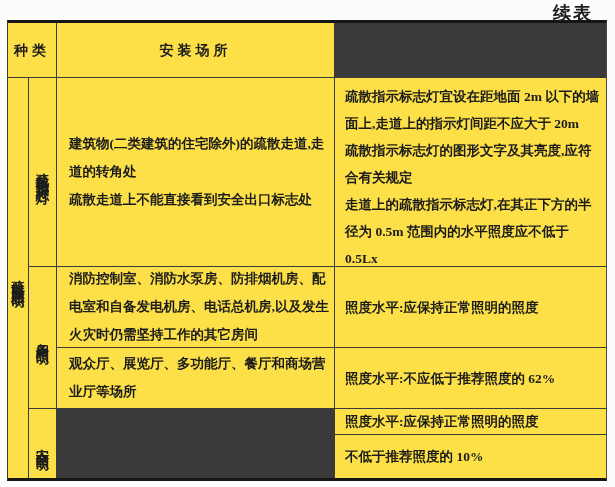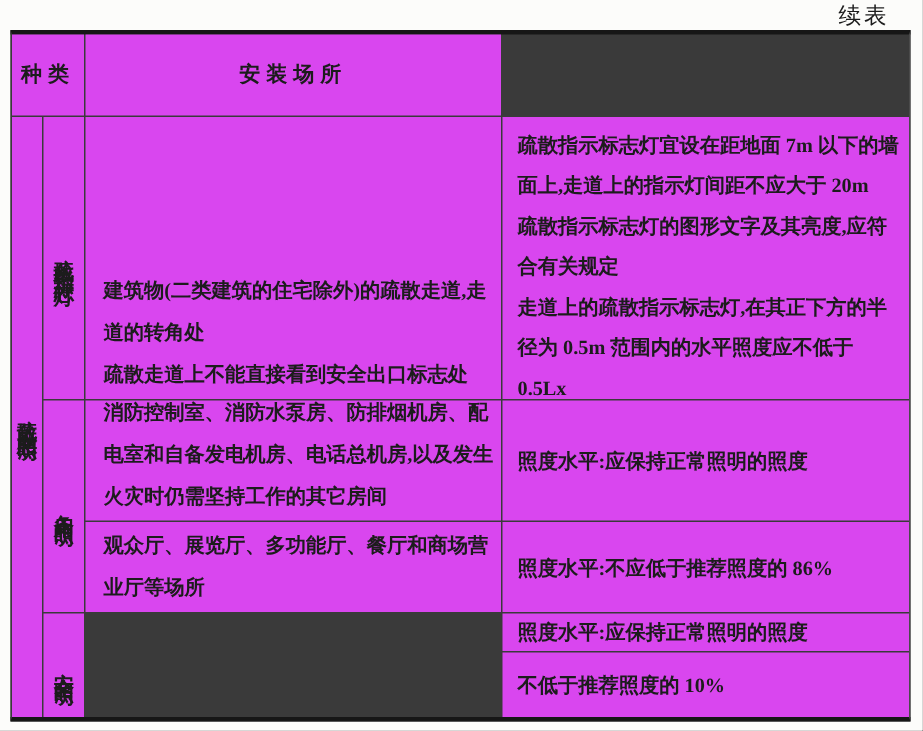--- a/index.html
+++ b/index.html
@@ -13,43 +13,43 @@
     position: relative;
     width: 615px;
     height: 487px;
     background: #fcfcfa;
     overflow: hidden;
   }
   .continued {
     position: absolute;
     top: 1px;
     right: 22px;
-    font-size: 15px;
-    font-weight: 400;
+    font-size: 18px;
+    font-weight: 700;
     letter-spacing: 2px;
   }
   .tbl {
     position: absolute;
     left: 7px;
     top: 20px;
     width: 600px;
     height: 461px;
     display: grid;
     grid-template-columns: 20px 27px 277px 1fr;
     grid-template-rows: 54px 188px 80px 60px 25px 1fr;
     gap: 1px;
     background: #3a3a3a;           
     border-left: 1px solid #3a3a3a;
     border-right: 1px solid #4a4a4a;
     border-top: 3px solid #161616;  
     border-bottom: 3px solid #161616;
     box-sizing: border-box;
   }
   .cell {
-    background: #d946ef;
+    background: #fde047;
     font-size: 13.5px;
     font-weight: 600;
     line-height: 27px;
     overflow: hidden;
   }
   .hcell {
     display: flex;
     align-items: center;
     justify-content: center;
     letter-spacing: 4px;
@@ -62,21 +62,21 @@
   }
   .vtext {
     writing-mode: vertical-rl;
     text-orientation: upright;
     letter-spacing: 3px;
     font-size: 13.5px;
   }
   .loc {
     display: flex;
     flex-direction: column;
-    justify-content: flex-end;
+    justify-content: center;
     padding: 2px 4px 2px 12px;
     line-height: 28px;
   }
   .req {
     display: flex;
     flex-direction: column;
     justify-content: center;
     padding: 2px 4px 2px 10px;
   }
   .req.top {
@@ -135,29 +135,29 @@
       <p>疏散走道上不能直接看到安全出口标志处</p>
     </div>
     <div class="cell loc loc-2">
       <p>消防控制室、消防水泵房、防排烟机房、配电室和自备发电机房、电话总机房,以及发生火灾时仍需坚持工作的其它房间</p>
     </div>
     <div class="cell loc loc-3">
       <p>观众厅、展览厅、多功能厅、餐厅和商场营业厅等场所</p>
     </div>
 
     <div class="cell req top req-1">
-      <p>疏散指示标志灯宜设在距地面 7m 以下的墙面上,走道上的指示灯间距不应大于 20m</p>
+      <p>疏散指示标志灯宜设在距地面 2m 以下的墙面上,走道上的指示灯间距不应大于 20m</p>
       <p>疏散指示标志灯的图形文字及其亮度,应符合有关规定</p>
       <p>走道上的疏散指示标志灯,在其正下方的半径为 0.5m 范围内的水平照度应不低于 0.5Lx</p>
     </div>
     <div class="cell req req-2">
       <p>照度水平:应保持正常照明的照度</p>
     </div>
     <div class="cell req req-3">
-      <p>照度水平:不应低于推荐照度的 86%</p>
+      <p>照度水平:不应低于推荐照度的 62%</p>
     </div>
     <div class="cell req req-4">
       <p>照度水平:应保持正常照明的照度</p>
     </div>
     <div class="cell req req-5">
       <p>不低于推荐照度的 10%</p>
     </div>
 
   </div>
 </div>

